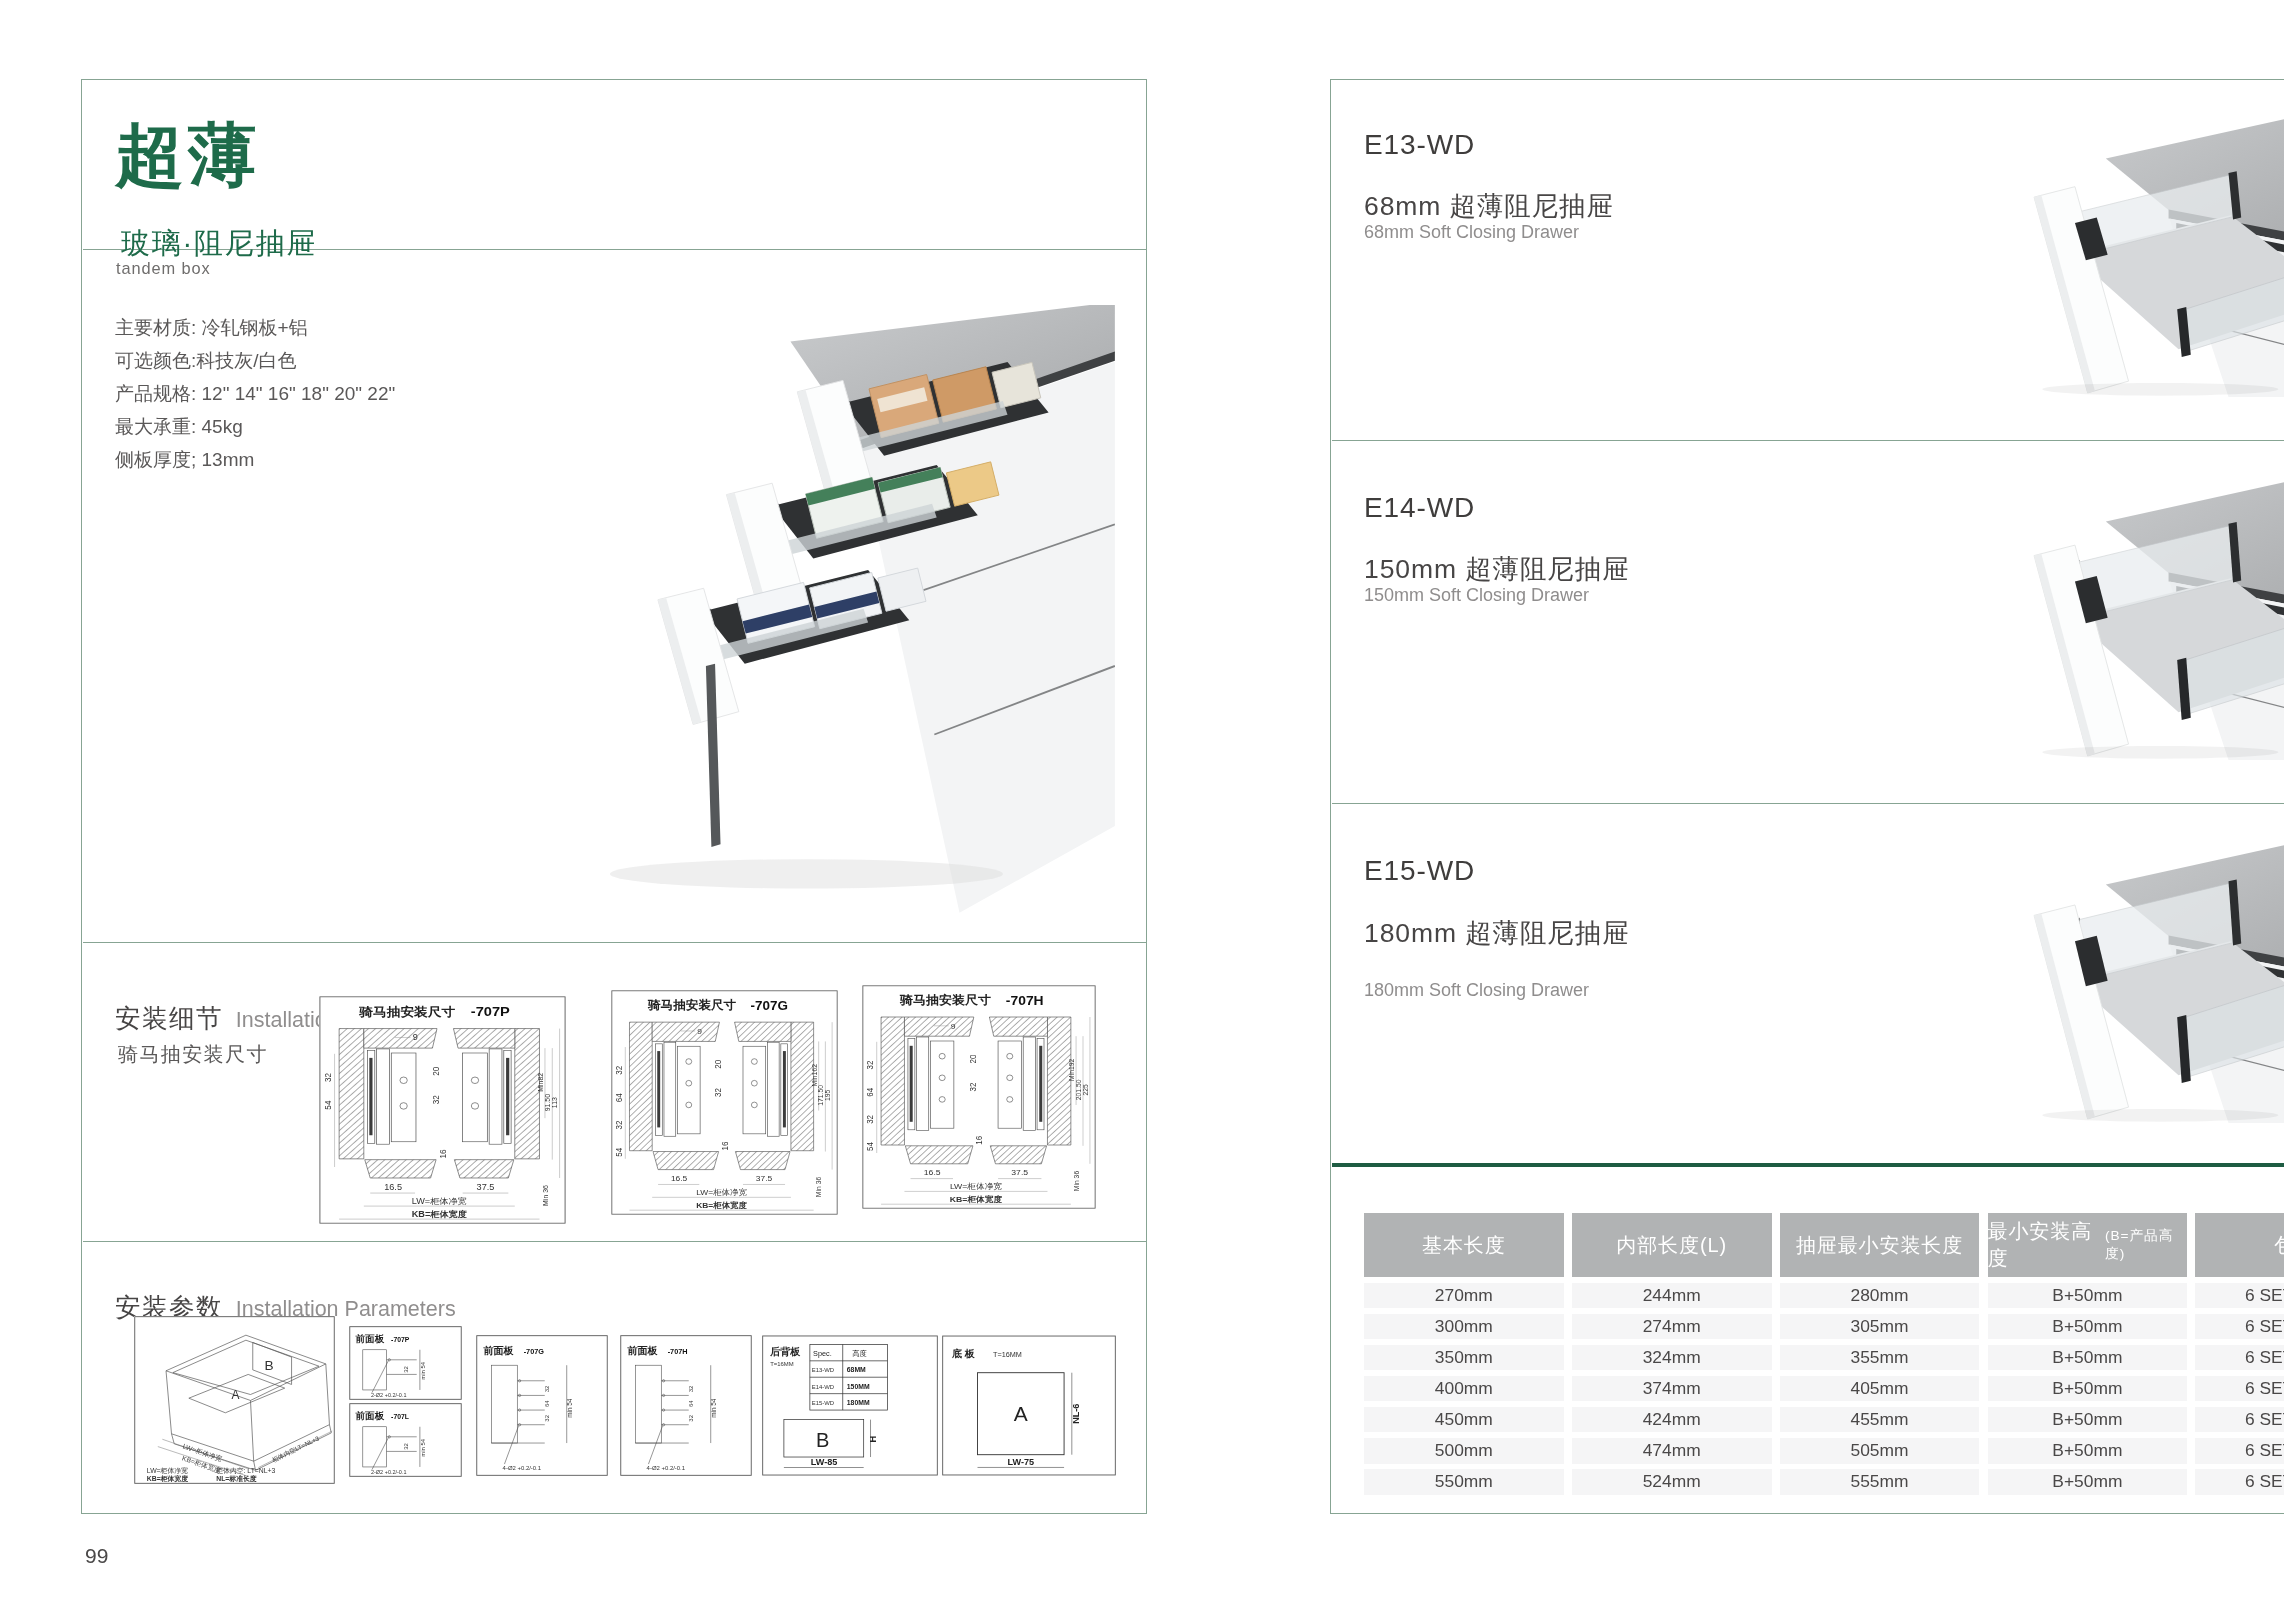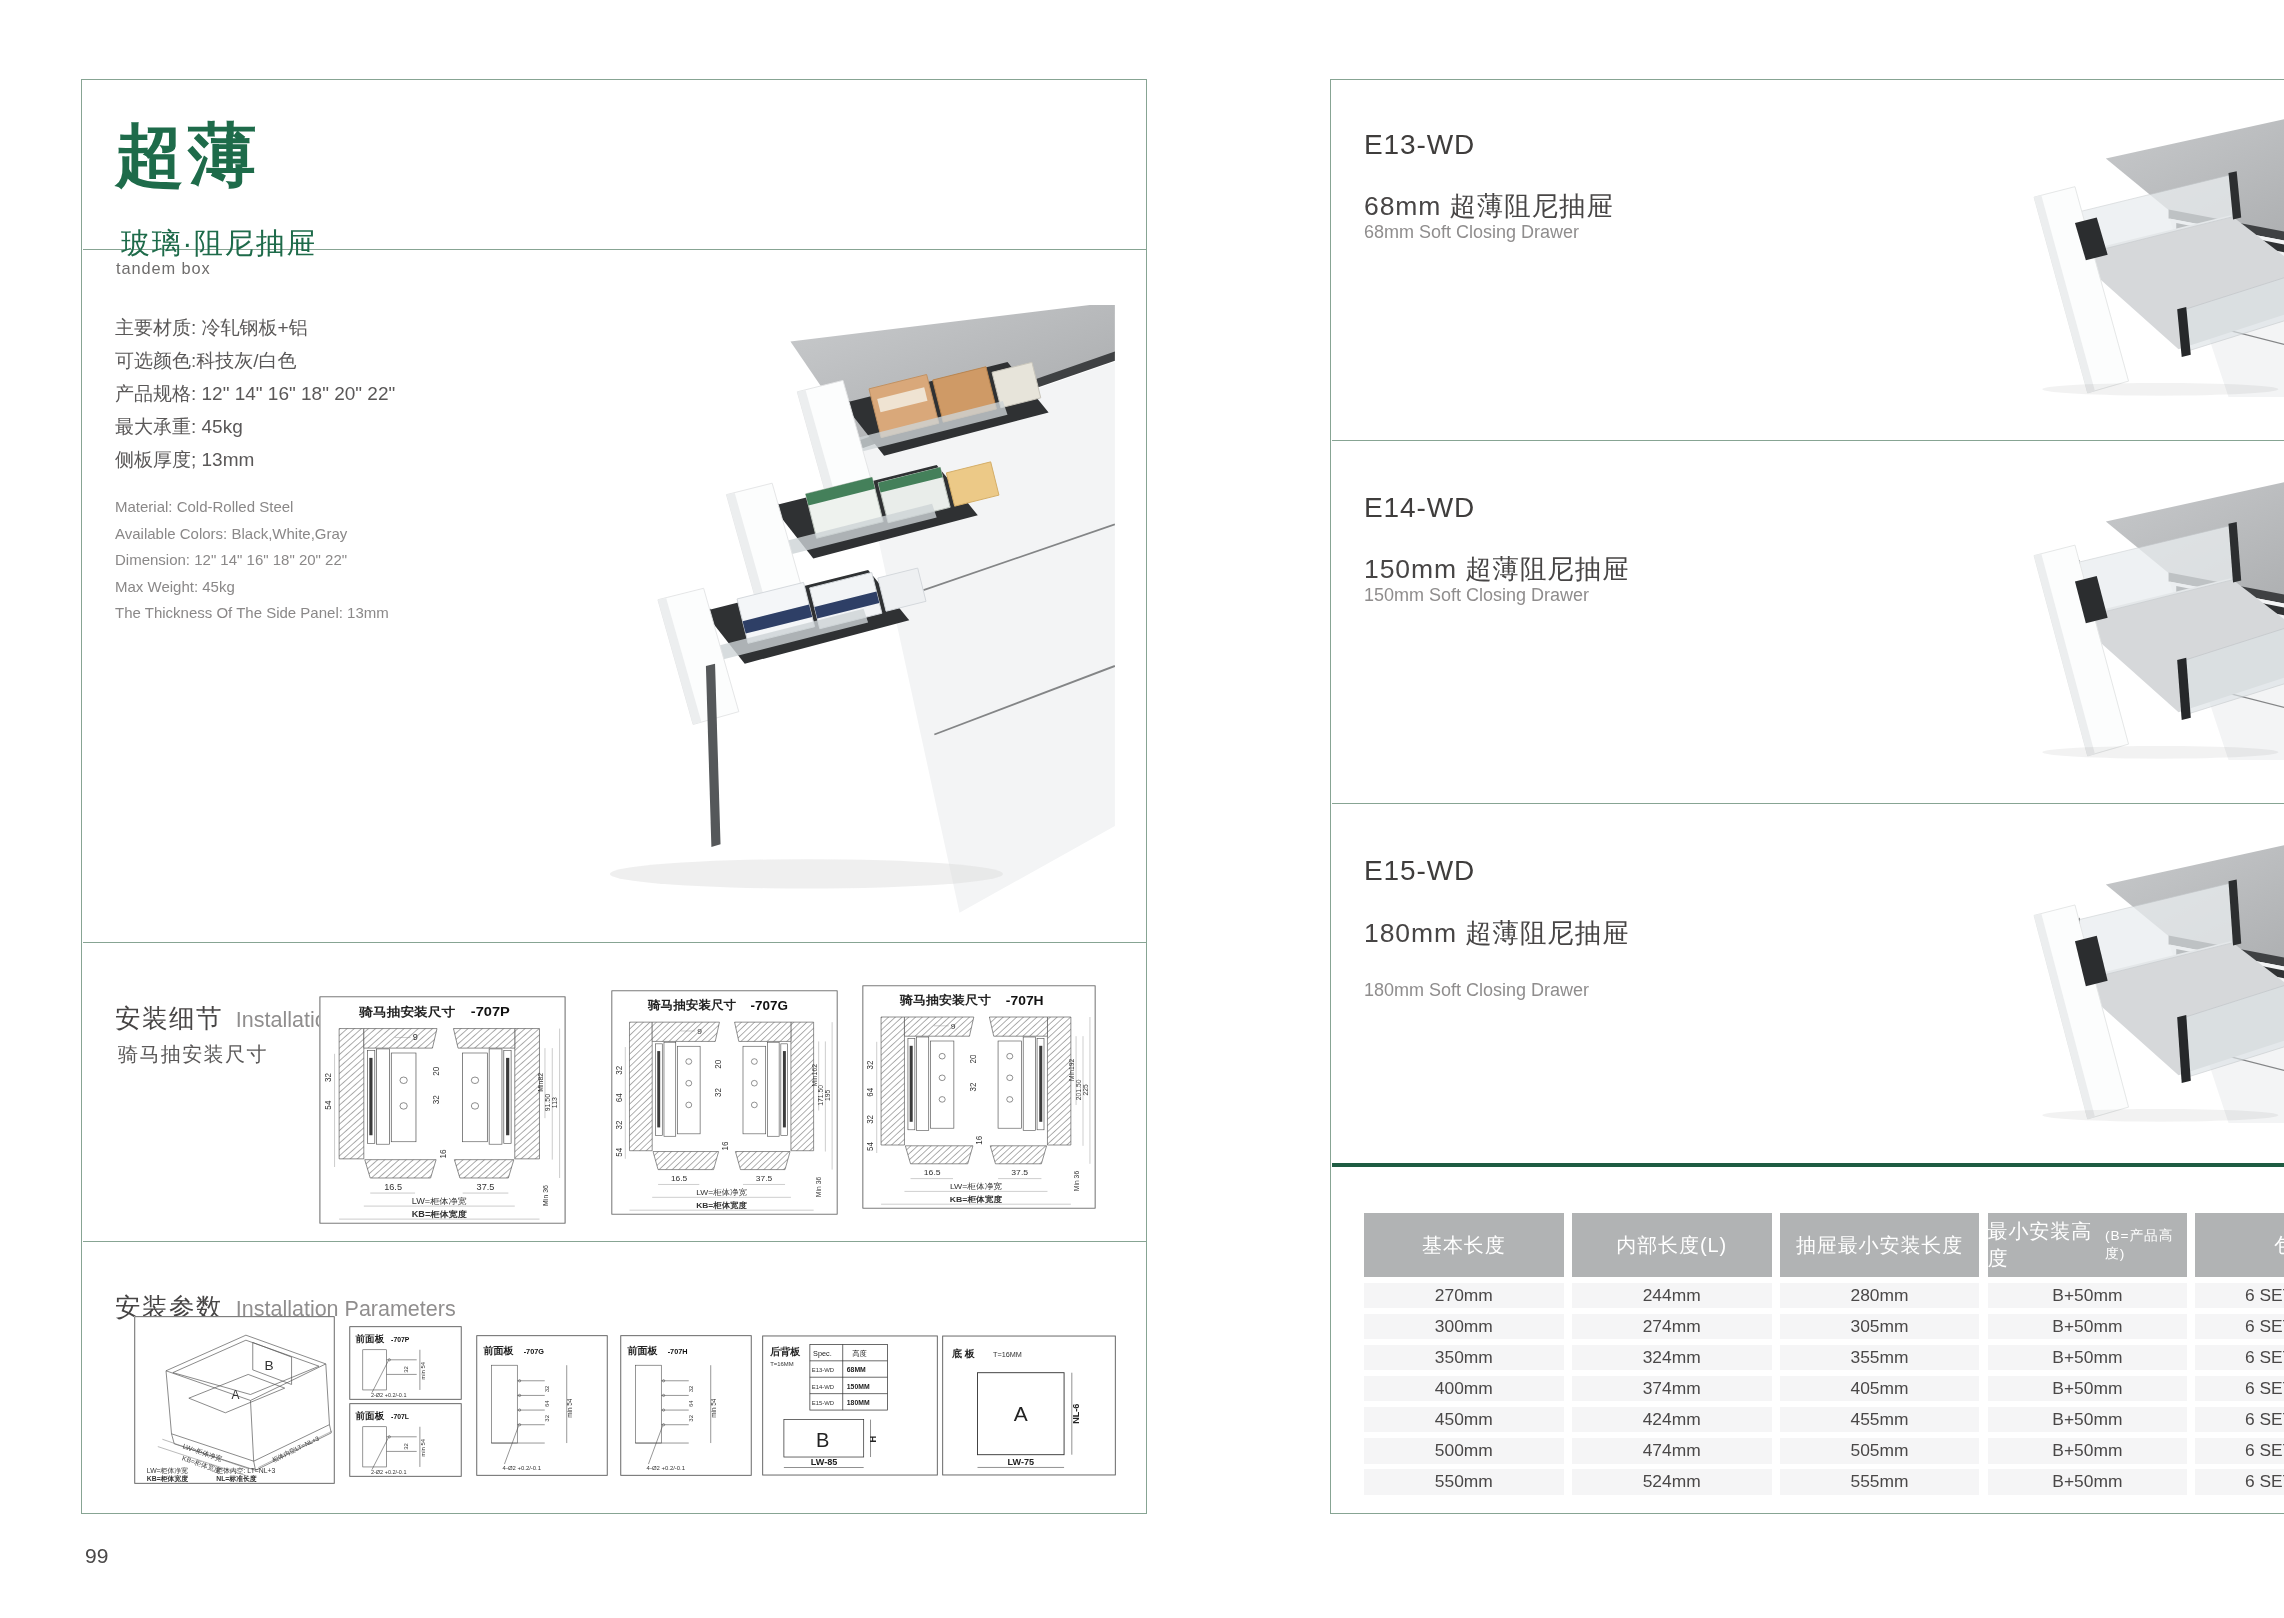--- a/index.html
+++ b/index.html
@@ -56,25 +56,20 @@
 
   <div class="abs brand-title" style="left:115px;top:110px;">超薄</div>
   <div class="abs brand-sub" style="left:121px;top:191px;margin-top:33px;">玻璃·阻尼抽屉</div>
   <div class="abs brand-en" style="left:116px;top:228px;">tandem box</div>
 
   <div class="abs spec-cn" style="left:115px;top:311px;">主要材质: 冷轧钢板+铝
 可选颜色:科技灰/白色
 产品规格: 12" 14" 16" 18" 20" 22"
 最大承重: 45kg
 侧板厚度; 13mm</div>
-  <div class="abs spec-en" style="left:115px;top:494px;">Material: Cold-Rolled Steel
-Available Colors: Black,White,Gray
-Dimension: 12" 14" 16" 18" 20" 22"
-Max Weight: 45kg
-The Thickness Of The Side Panel: 13mm</div>
 
   <svg class="abs" style="left:523px;top:305px;" width="592" height="610" viewBox="0 0 1295 1335">
     <rect x="0" y="0" width="1295" height="1335" fill="#ffffff"></rect>
     <polygon points="585,80 1240,0 1295,0 1295,105 735,300" fill="url(#gcounter)"></polygon>
     <polygon points="733,297 1295,102 1295,122 733,317" fill="#3f4143"></polygon>
     <polygon points="735,318 1295,124 1295,1140 955,1330" fill="#f3f4f5"></polygon>
     <line x1="830" y1="640" x2="1295" y2="480" stroke="#3a3c3e" stroke-width="4" opacity="0.6"></line>
     <line x1="900" y1="940" x2="1295" y2="790" stroke="#3a3c3e" stroke-width="4" opacity="0.6"></line>
     <ellipse cx="620" cy="1245" rx="430" ry="32" fill="#dcdcdc" opacity="0.45"></ellipse>
 

